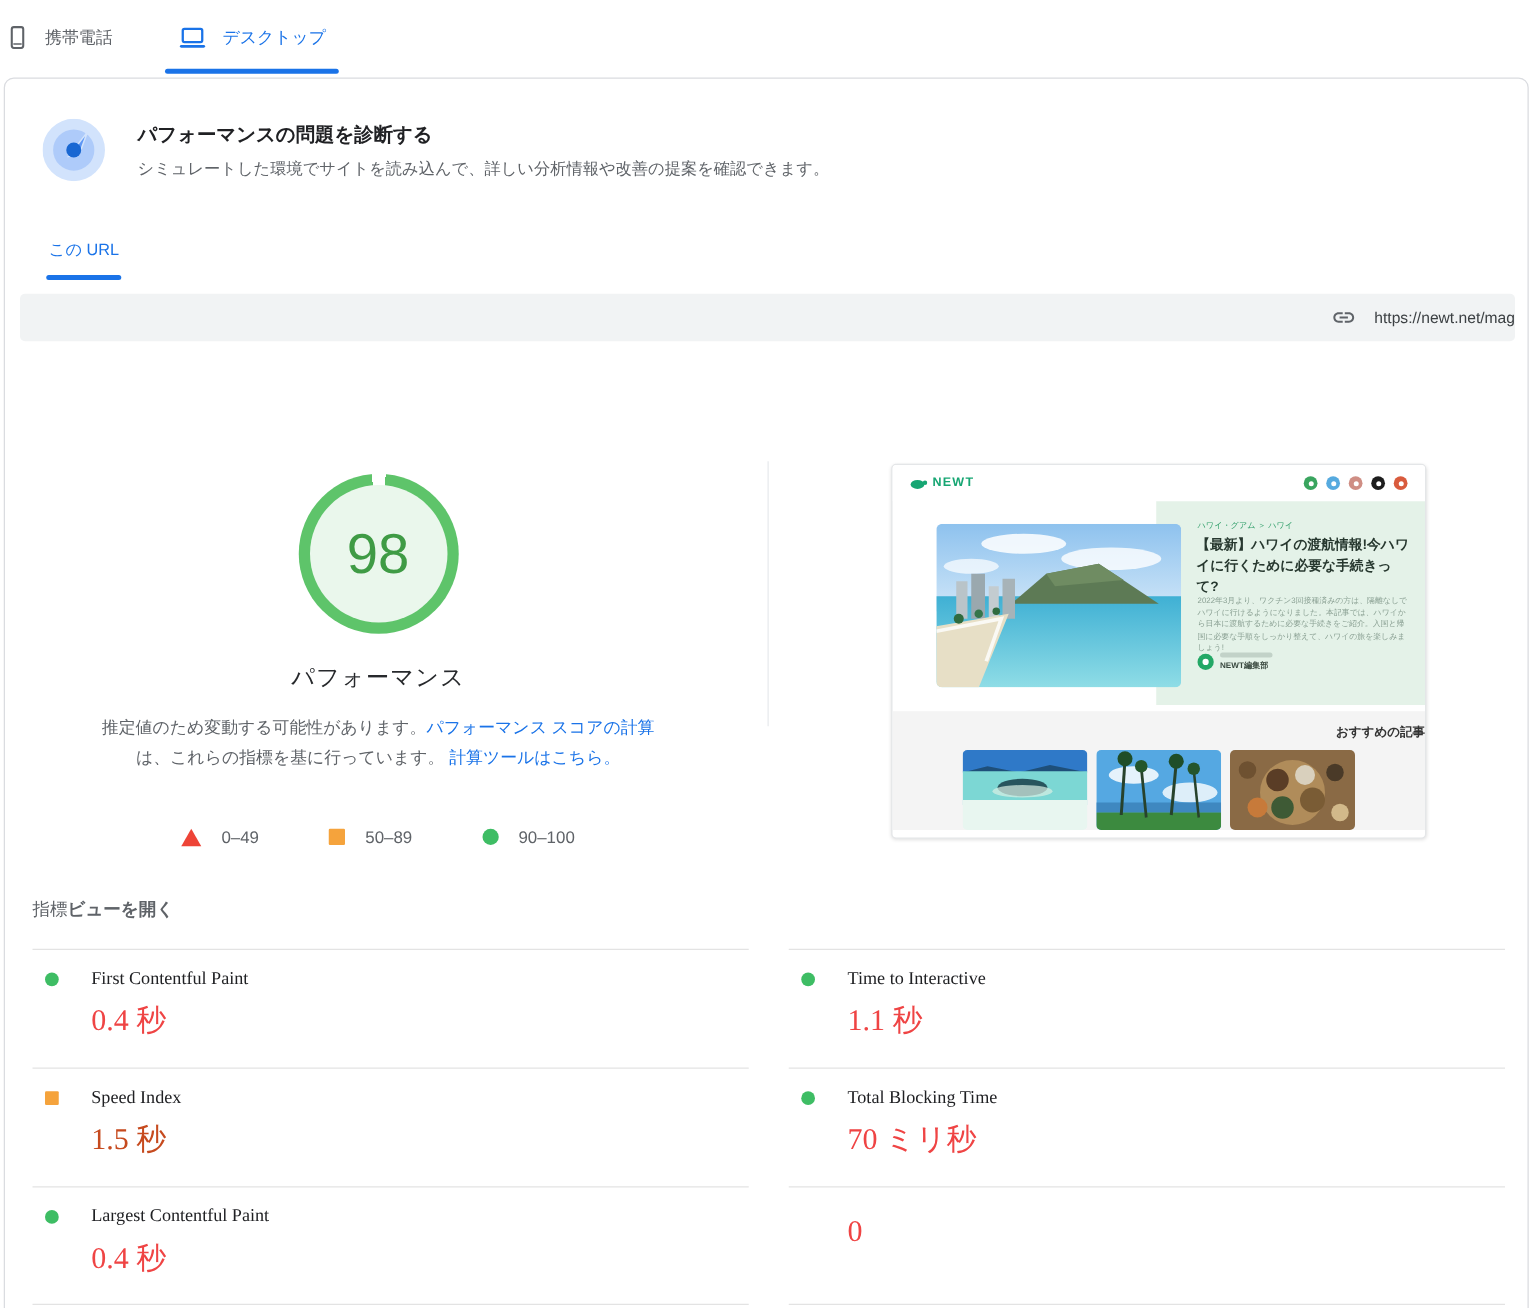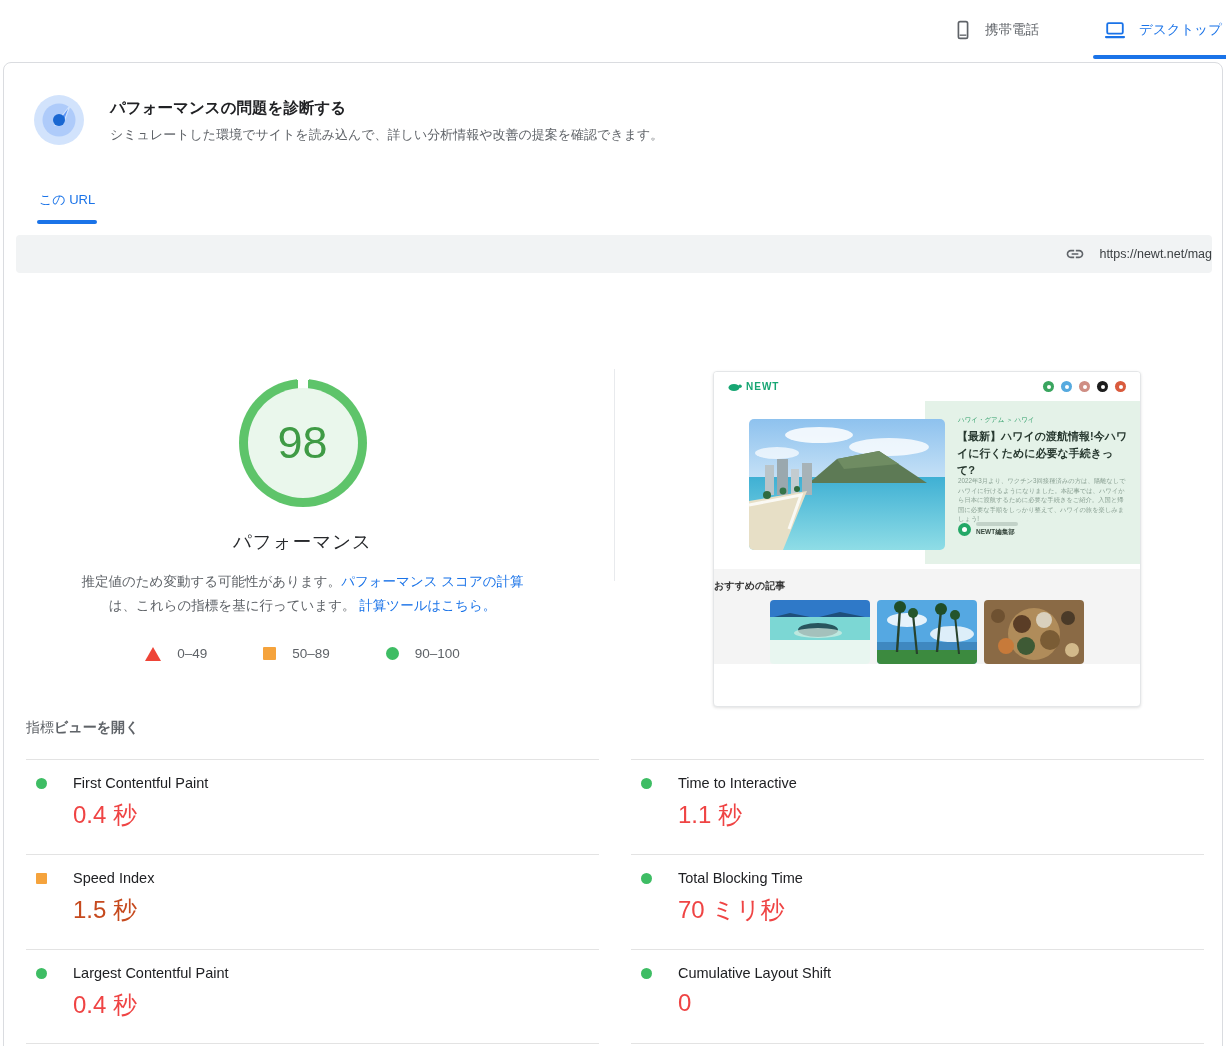--- a/index.html
+++ b/index.html
@@ -1,21 +1,21 @@
 <!DOCTYPE html>
 <html lang="ja"><head>
 <meta charset="utf-8">
 <style>
   * { margin:0; padding:0; box-sizing:border-box; }
   html,body { width:1226px; height:1046px; overflow:hidden; background:#fff;
     font-family:"Liberation Sans","DejaVu Sans",sans-serif; }
 
   
   .topbar { position:absolute; left:0; top:0; width:1226px; height:62px; background:#fff; }
-  .device-tabs { position:absolute; left:0; top:12px; width:100%; display:flex; justify-content:flex-end; gap:56px; }
+  .device-tabs { position:absolute; left:0; top:12px; width:100%; display:flex; justify-content:flex-start; gap:44px; }
   .dev-tab { position:relative; display:flex; align-items:center; gap:12px; padding:6px 4px 14px;
     font-size:13.5px; color:#5f6368; cursor:pointer; }
   .dev-tab.active { color:#1a73e8; }
   .dev-tab .underline { position:absolute; left:-6px; right:-6px; bottom:-3px; height:4px;
     background:#1a73e8; border-radius:3px; }
 
   
   .card { position:absolute; left:3px; top:62px; width:1220px; height:1000px;
     background:#fff; border:1px solid #dadce0; border-radius:8px; }
 
@@ -38,29 +38,29 @@
   .section-divider { position:absolute; left:610px; top:306px; width:1px; height:212px; background:#e8eaed; }
 
   .gauge-wrap { position:absolute; left:26px; top:316px; width:545px; text-align:center; }
   .gauge { position:relative; width:128px; height:128px; margin:0 auto; border-radius:50%;
     background:conic-gradient(transparent 0deg 5deg, #5ec46a 5deg 355deg, transparent 355deg 360deg); }
   .gauge-inner { position:absolute; inset:9px; border-radius:50%; background:#eaf7ec;
     display:flex; align-items:center; justify-content:center; font-size:45px; color:#3f9b45; }
   .gauge-label { margin-top:22px; font-size:18.5px; color:#27292c; letter-spacing:1px; }
   .disclaimer { margin:16px auto 0; width:545px; font-size:13.5px; line-height:24px; color:#5f6368; text-align:center; }
   .disclaimer a { color:#1a73e8; text-decoration:none; font-weight:500; cursor:pointer; }
-  .legend { margin-top:28px; display:flex; justify-content:center; gap:56px; align-items:center; }
+  .legend { margin-top:44px; display:flex; justify-content:center; gap:56px; align-items:center; }
   .legend-item { display:flex; align-items:center; gap:16px; font-size:13.5px; color:#5f6368; }
   .lg-tri { width:0; height:0; border-left:8px solid transparent; border-right:8px solid transparent;
     border-bottom:14px solid #ee4437; }
   .lg-sq { width:13px; height:13px; background:#f5a33c; border-radius:1px; }
   .lg-dot { width:13px; height:13px; background:#3ebd64; border-radius:50%; }
 
   
-  .preview { position:absolute; left:709px; top:308px; width:428px; height:336px; background:#fff;
+  .preview { position:absolute; left:709px; top:308px; width:428px; height:300px; background:#fff;
     border:1px solid #e4e6e8; border-radius:4px; box-shadow:0 1px 3px rgba(0,0,0,.12); overflow:hidden; }
   .site-header { position:absolute; left:0; top:0; width:100%; height:29px; background:#fff;
     display:flex; align-items:center; justify-content:space-between; padding:0 14px; z-index:3; }
   .site-logo { display:flex; align-items:center; gap:4px; font-size:10px; font-weight:bold; color:#17a673; letter-spacing:1px; }
   .socials { display:flex; gap:7px; }
   .soc { width:11px; height:11px; border-radius:50%; position:relative; }
   .soc::after { content:""; position:absolute; inset:3.5px; background:#fff; border-radius:50%; }
   .green-panel { position:absolute; left:211px; top:28px; width:217px; height:164px; background:#e4f2e8; z-index:1; }
   .hero { position:absolute; left:35px; top:47px; width:196px; height:131px; border-radius:5px; overflow:hidden; z-index:2; }
   .pv-breadcrumb { position:absolute; left:244px; top:44px; font-size:6.5px; color:#2e9e68; z-index:2; }
@@ -68,32 +68,32 @@
     font-weight:bold; color:#27382f; z-index:2; }
   .pv-excerpt { position:absolute; left:244px; top:104px; width:168px; font-size:6.3px; line-height:9.5px;
     color:#8aa093; z-index:2; }
   .pv-author { position:absolute; left:244px; top:150px; display:flex; align-items:center; gap:5px; z-index:2; }
   .pv-avatar { width:13px; height:13px; border-radius:50%; background:#23a866; position:relative; }
   .pv-avatar::after { content:""; position:absolute; inset:4px; background:#fff; border-radius:50%; }
   .pv-author-meta { display:flex; flex-direction:column; gap:2px; }
   .pv-date-bar { width:42px; height:4px; background:#c2d2c8; border-radius:2px; }
   .pv-author-name { font-size:6.5px; font-weight:bold; color:#3a4a40; }
   .gray-band { position:absolute; left:0; top:197px; width:100%; height:95px; background:#f4f4f4; z-index:0; }
-  .rec-heading { position:absolute; left:0; top:207px; width:100%; text-align:left; font-size:10px;
+  .rec-heading { position:absolute; left:0; top:207px; width:100%; text-align:right; font-size:10px;
     font-weight:bold; color:#333; z-index:1; }
   .thumbs { position:absolute; left:56px; top:228px; display:flex; gap:7px; z-index:1; }
   .thumb { width:100px; height:64px; border-radius:4px; overflow:hidden; }
 
   
   .metrics-head { position:absolute; left:22px; top:656px; width:1178px; display:flex; justify-content:flex-start; }
   .metrics-title { font-size:14px; color:#5f6368; }
   .open-view { font-size:14px; color:#5f6368; cursor:pointer;font-weight:bold; }
   .metrics-grid { position:absolute; left:22px; top:696px; width:1178px; display:grid;
     grid-template-columns:1fr 1fr; column-gap:32px; }
-  .mcell { height:95px; border-top:1px solid #e3e3e3; padding:15px 0 0 10px; }
+  .mcell { height:95px; border-top:1px solid #e3e3e3; padding:15px 0 0 10px;font-family:Liberation Serif, serif; }
   .mcell.last { border-bottom:1px solid #e3e3e3; }
   .mrow { display:flex; align-items:center; gap:26px; }
   .mk { width:11px; height:11px; flex:0 0 auto; }
   .mk.dot { border-radius:50%; background:#3ebd64; }
   .mk.sq { border-radius:1px; background:#f5a33c; }
   .mlabel { font-size:14.5px; color:#202124; }
   .mvalue { margin:8px 0 0 37px; font-size:24px; }
   .mvalue.good { color:#ef4444; }
   .mvalue.average { color:#c64a1e; }
 </style>
@@ -317,21 +317,17 @@
       <div class="mvalue good">70 ミリ秒</div>
     </div>
     <div class="mcell last">
       <div class="mrow">
         <span class="mk dot"></span>
         <span class="mlabel">Largest Contentful Paint</span>
       </div>
       <div class="mvalue good">0.4 秒</div>
     </div>
     <div class="mcell last">
-      <div class="mrow">
-        <span class="mk dot"></span>
-        <span class="mlabel">Cumulative Layout Shift</span>
-      </div>
       <div class="mvalue good">0</div>
     </div>
   </div>
 
 </div>
 
 </body></html>

